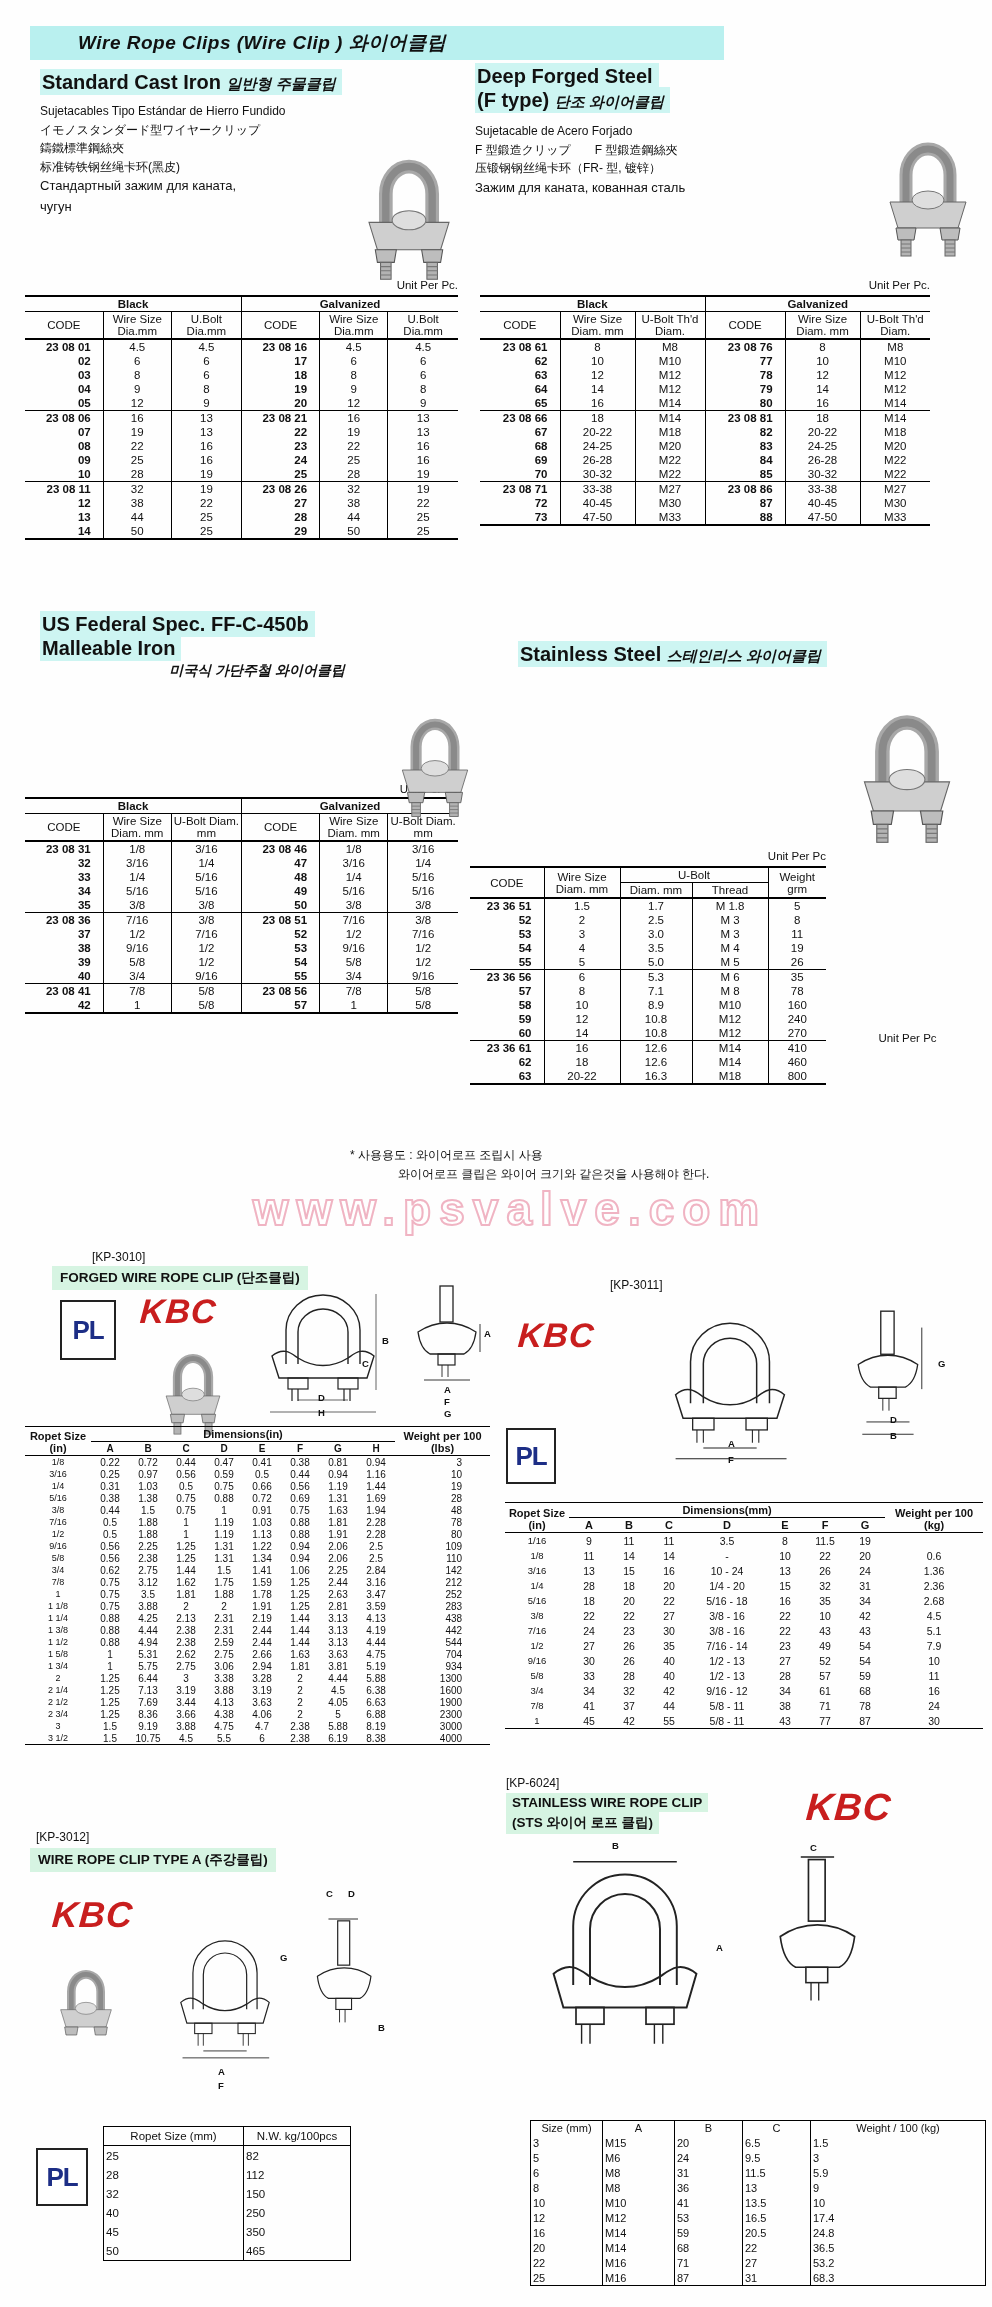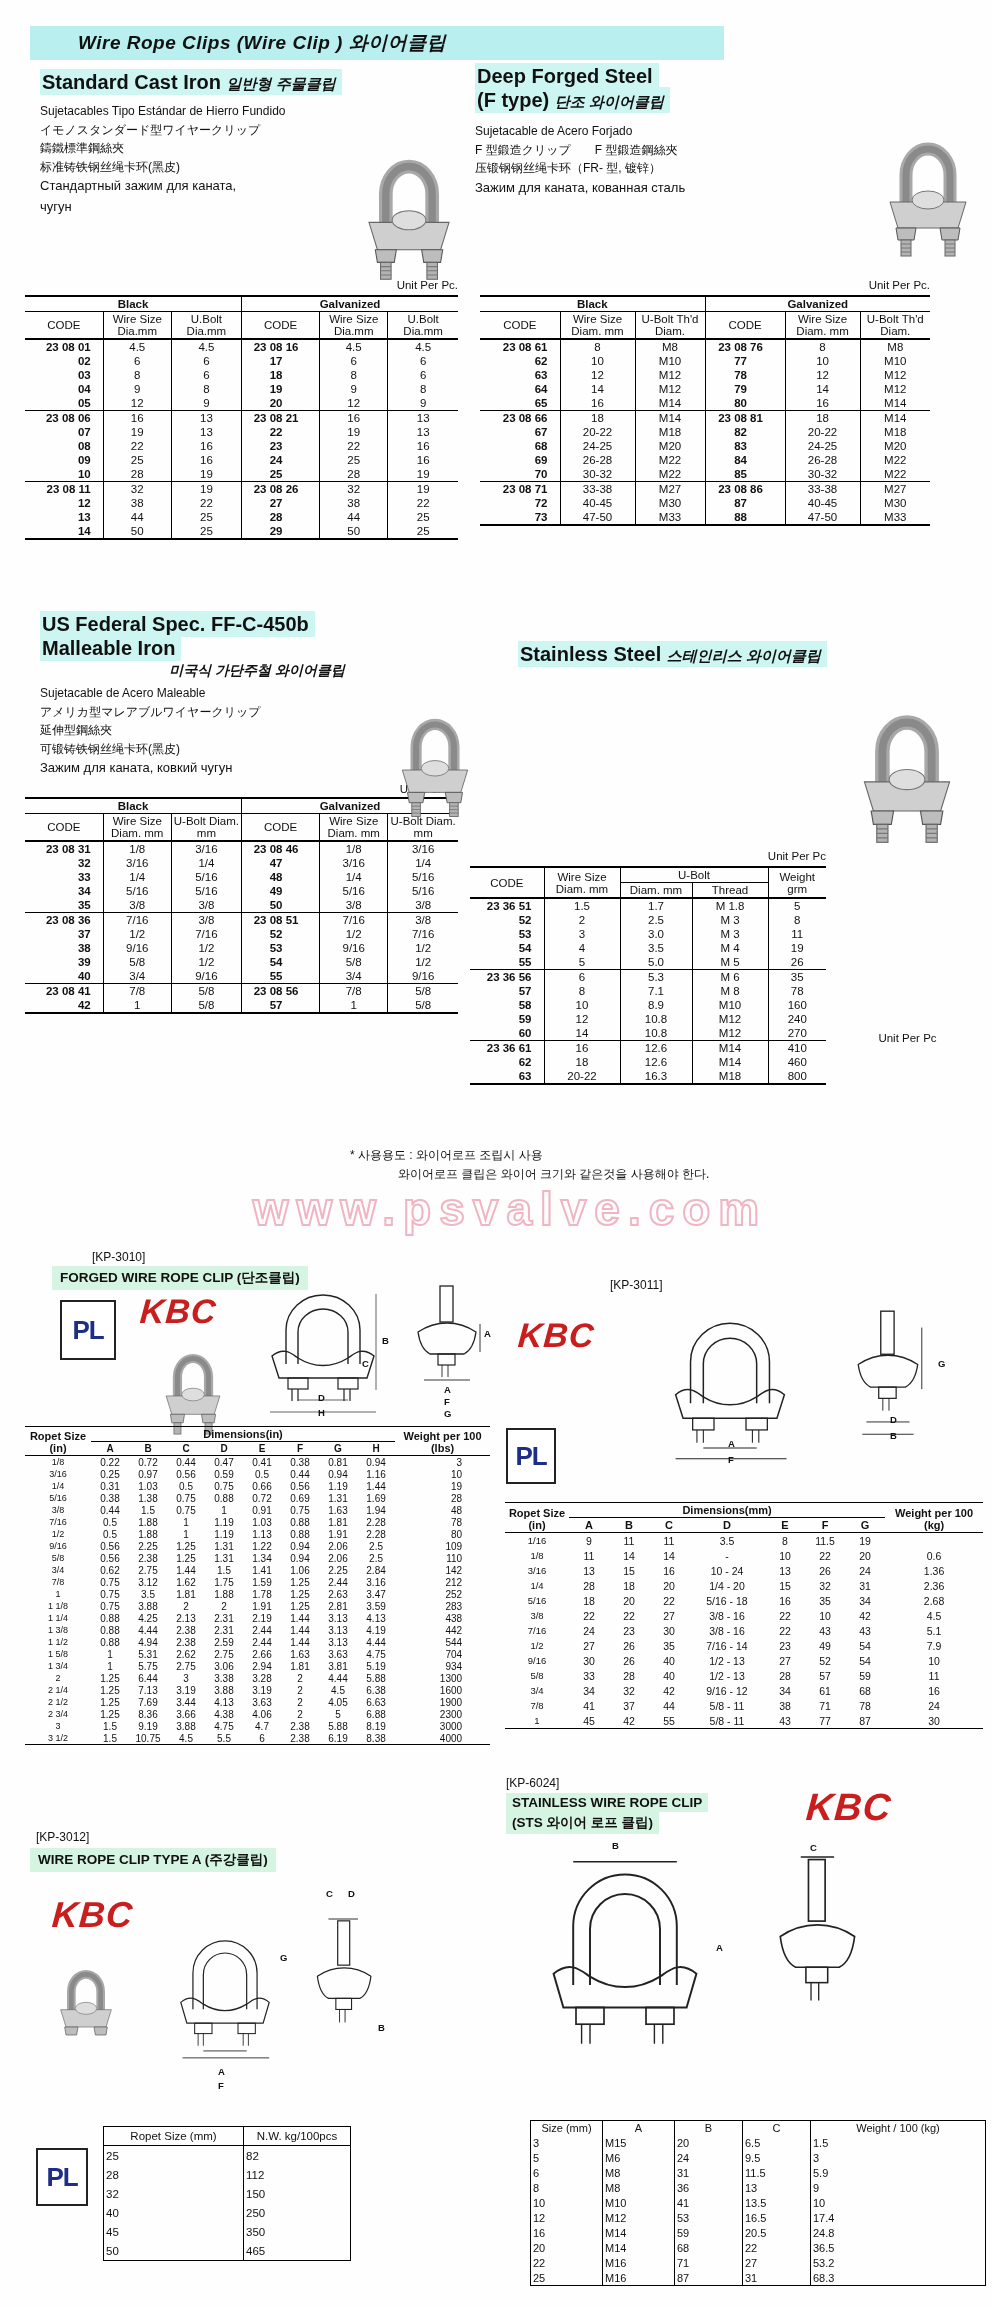--- a/index.html
+++ b/index.html
@@ -24,21 +24,21 @@
   
   table{border-collapse:collapse;table-layout:fixed;}
   .ct{border-top:2px solid #000;border-bottom:2px solid #000;font-size:11.5px;}
   .ct th{font-weight:normal;font-size:11.5px;padding:1px 2px;text-align:center;vertical-align:middle;}
   .ct thead tr.grp th{font-weight:bold;border-bottom:1px solid #000;}
   .ct thead{border-bottom:2px solid #000;}
   .ct tbody+tbody{border-top:1.5px solid #000;}
   .ct th+th,.ct td+td{border-left:1px solid #000;}
   .ct td{padding:1px 3px;text-align:center;}
   .ct td:nth-child(1){text-align:right;padding-right:12px;font-weight:bold;}
-  .t6col td:nth-child(4){text-align:center;padding-right:12px;font-weight:bold;border-left:1px solid #000;}
+  .t6col td:nth-child(4){text-align:right;padding-right:12px;font-weight:bold;border-left:1px solid #000;}
   .bl{border-left:1px solid #000;}
   .ubh{border-bottom:1px solid #000;}
   
   .kt{border-top:1.5px solid #000;border-bottom:1.5px solid #000;}
   .kt th{font-weight:bold;padding:1px 2px;text-align:center;vertical-align:bottom;}
   .kt thead{border-bottom:1.2px solid #000;}
   .kt td{text-align:center;padding:1px 2px;}
   .dims{border-bottom:1px solid #000;}
   .t5{font-size:10px;}
   .t5 td{padding:0.5px 2px;font-size:10px;}
@@ -404,27 +404,20 @@
         </tr>
       </tbody>
     </table>
 
   <div class="abs" style="left:40px;top:612px;width:305px;">
     <div class="sectitle">
       <span class="hlc"><span>US Federal Spec. FF-C-450b</span></span><br>
       <span class="hlc"><span>Malleable Iron</span></span>
     </div>
     <div class="krsub" style="text-align:right;font-size:14px;margin-top:2px;">미국식 가단주철 와이어클립</div>
-    <div class="desc" style="margin-top:4px;">
-      <div>Sujetacable de Acero Maleable</div>
-      <div>アメリカ型マレアブルワイヤークリップ</div>
-      <div>延伸型鋼絲夾</div>
-      <div>可锻铸铁钢丝绳卡环(黑皮)</div>
-      <div style="font-size:13px;">Зажим для каната, ковкий чугун</div>
-    </div>
   </div>
 
   <div class="abs unit" style="left:300px;top:783px;width:158px;">Unit Per Pc</div>
 
   <table class="abs ct t6col" style="left:25px;top:797px;width:433px;">
     <colgroup>
         <col style="width:78px">
         <col style="width:68px">
         <col style="width:70px">
         <col style="width:78px">

